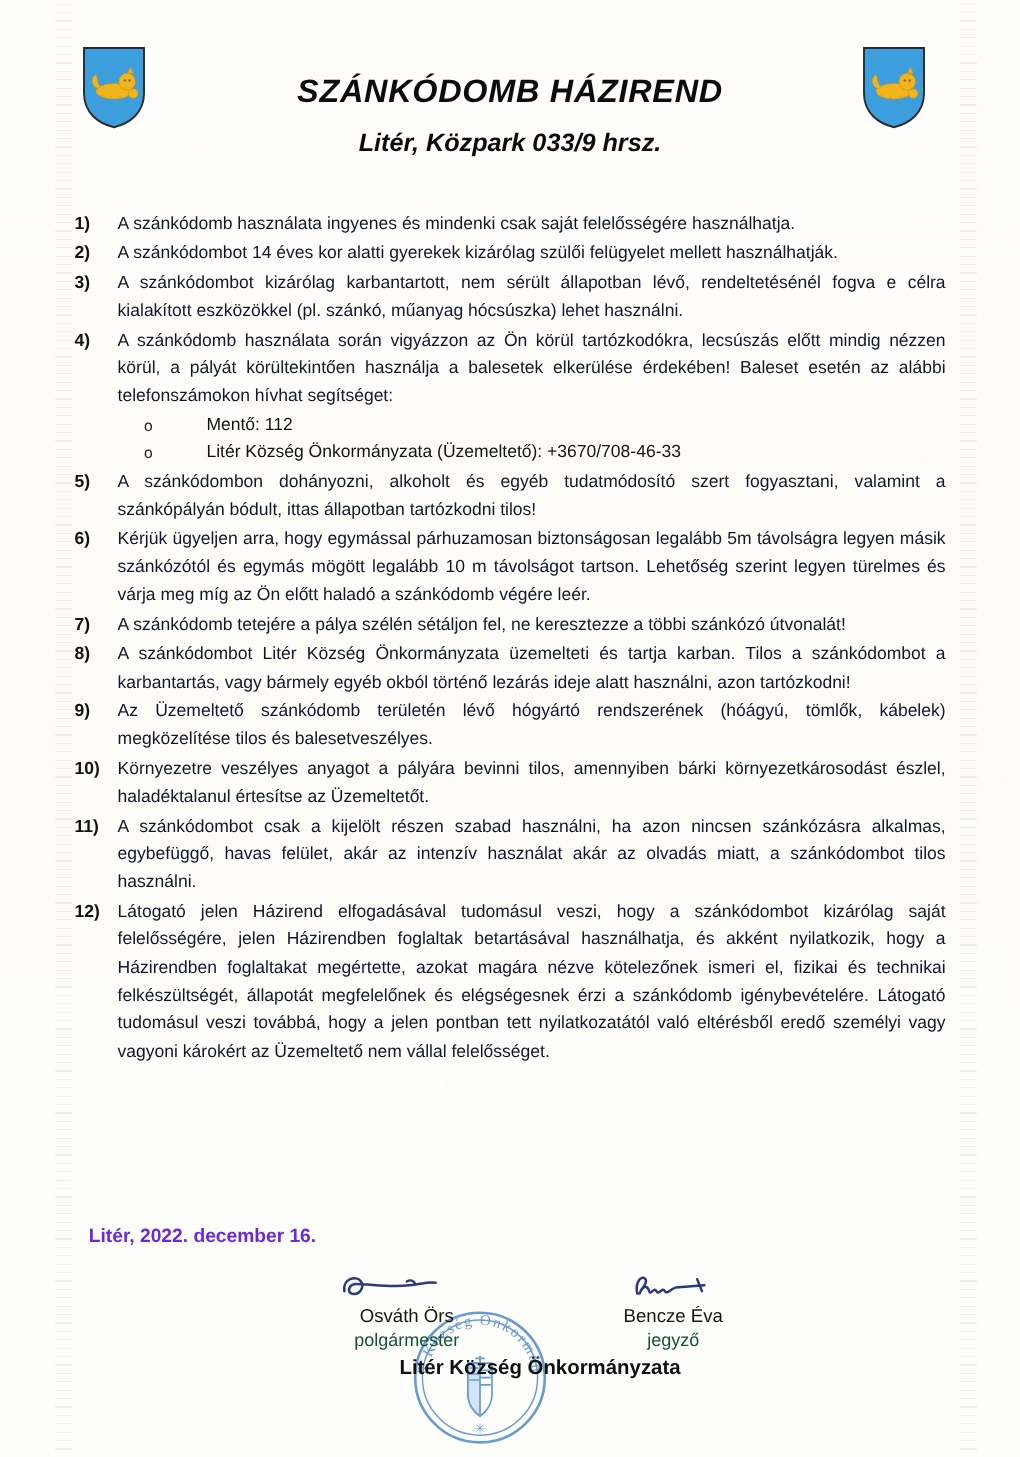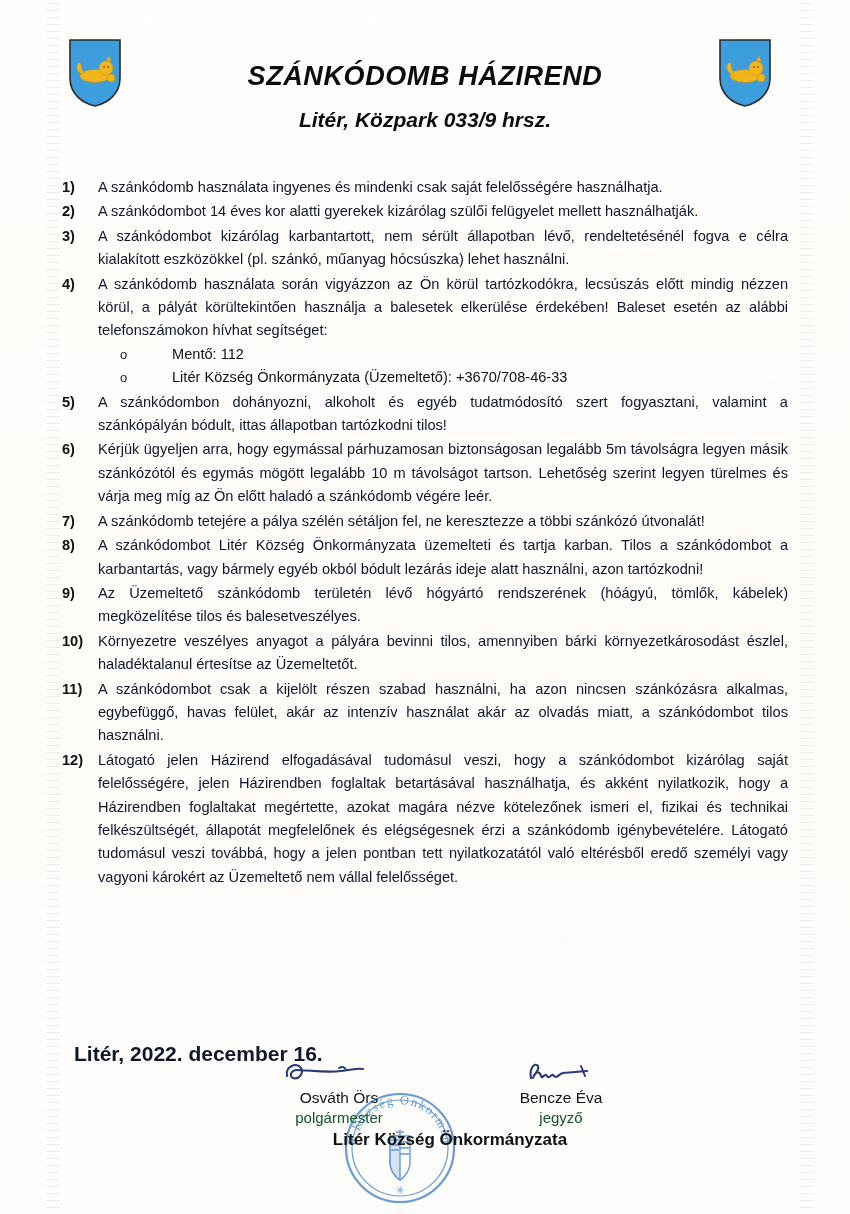--- a/index.html
+++ b/index.html
@@ -149,24 +149,23 @@
     line-height: 23.4px;
     color: #222;
   }
   .sub-text { flex: 1 1 auto; }
 
   
   .place-date {
     position: absolute;
     left: 74px;
     top: 1022px;
-    font-size: 21px;
+    font-size: 16px;
     font-weight: bold;
-    color: #0f172a;
-    margin-top: 20px;
+    color: #6d28d9;
   }
 
   .sign-area {
     position: absolute;
     left: 250px;
     top: 1062px;
     width: 400px;
     height: 152px;
   }
 
@@ -316,21 +315,21 @@
       </div>
       <div class="rule">
         <div class="rule-num">7)</div>
         <div style="flex: 1 1 auto;">
           <div class="rule-text">A szánkódomb tetejére a pálya szélén sétáljon fel, ne keresztezze a többi szánkózó útvonalát!</div>
         </div>
       </div>
       <div class="rule">
         <div class="rule-num">8)</div>
         <div style="flex: 1 1 auto;">
-          <div class="rule-text">A szánkódombot Litér Község Önkormányzata üzemelteti és tartja karban. Tilos a szánkódombot a karbantartás, vagy bármely egyéb okból bódult lezárás ideje alatt használni, azon tartózkodni!</div>
+          <div class="rule-text">A szánkódombot Litér Község Önkormányzata üzemelteti és tartja karban. Tilos a szánkódombot a karbantartás, vagy bármely egyéb okból történő lezárás ideje alatt használni, azon tartózkodni!</div>
         </div>
       </div>
       <div class="rule">
         <div class="rule-num">9)</div>
         <div style="flex: 1 1 auto;">
           <div class="rule-text">Az Üzemeltető szánkódomb területén lévő hógyártó rendszerének (hóágyú, tömlők, kábelek) megközelítése tilos és balesetveszélyes.</div>
         </div>
       </div>
       <div class="rule">
         <div class="rule-num">10)</div>

